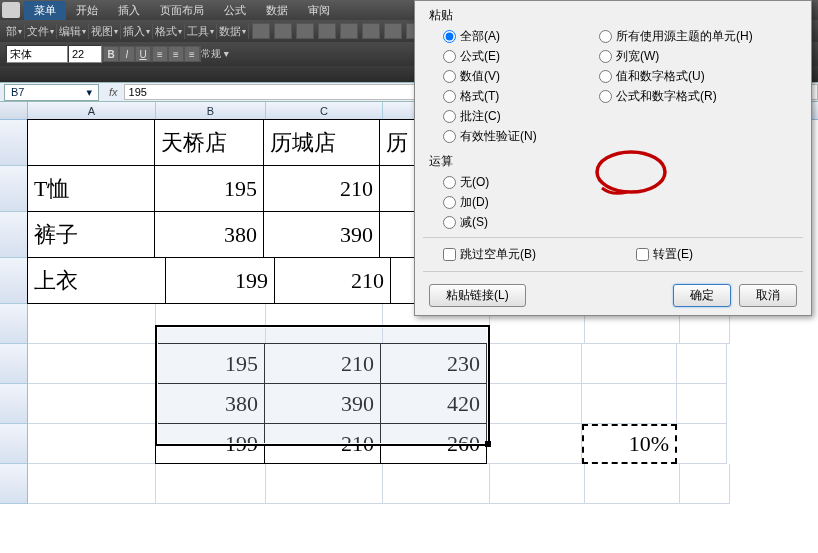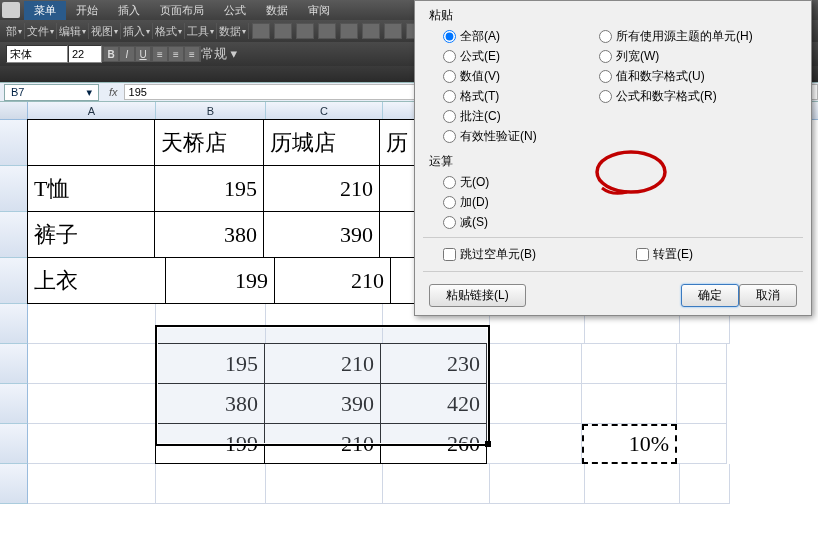--- a/index.html
+++ b/index.html
@@ -36,21 +36,21 @@
 .dialog{position:absolute;top:0;left:414px;width:398px;background:#f0f0f0;border:1px solid #888;box-shadow:2px 2px 6px rgba(0,0,0,0.4);font-size:12px}
 .dialog .section{padding:6px 14px 2px}
 .dialog .section-title{color:#000;margin-bottom:4px}
 .dialog .opts{display:flex}
 .dialog .col1{width:170px;display:flex;flex-direction:column;gap:3px;padding-left:14px}
 .dialog .col2{flex:1;display:flex;flex-direction:column;gap:3px}
 .dialog label{display:flex;align-items:center;gap:4px;cursor:pointer;font-size:12px;font-family:"SimSun",sans-serif}
 .dialog input[type=radio],.dialog input[type=checkbox]{margin:0}
 .dialog .divider{border-top:1px solid #ccc;margin:4px 8px}
 .dialog .chk-row{display:flex;padding:4px 28px;gap:100px}
-.dialog .btn-row{display:flex;justify-content:flex-end;padding:8px 14px;align-items:center}
+.dialog .btn-row{display:flex;justify-content:flex-end;gap:8px;padding:8px 14px;align-items:center}
 .dialog .btn-row .left{margin-right:auto}
 .dialog button{padding:2px 16px;font-size:12px;background:linear-gradient(#fdfdfd,#e0e0e0);border:1px solid #888;border-radius:3px;cursor:pointer;font-family:"SimSun",sans-serif}
 .dialog button.primary{border:1px solid #3a7ac0;box-shadow:0 0 2px #5af}
 .ink{position:absolute;pointer-events:none;z-index:10}
 .ink svg{width:100%;height:100%}
 </style>
 </head>
 <body>
 
 <div class="menubar">
@@ -103,21 +103,21 @@
       <i>I</i>
     </div>
   <div class="btn">
       <u>U</u>
     </div>
   <div class="sep"></div>
   <div class="btn">≡</div>
   <div class="btn">≡</div>
   <div class="btn">≡</div>
   <div class="sep"></div>
-  <div class="group" style="color:#ccc;font-size:13px">常规 ▾</div>
+  <div class="group" style="color:#ccc;font-size:10px">常规 ▾</div>
 </div>
 
 <div class="statusbar">工具栏</div>
 
 <div class="formula-row">
   <div class="name-box">
       <span>B7</span>
       <span>▾</span>
     </div>
   <span class="fx-label">fx</span>

